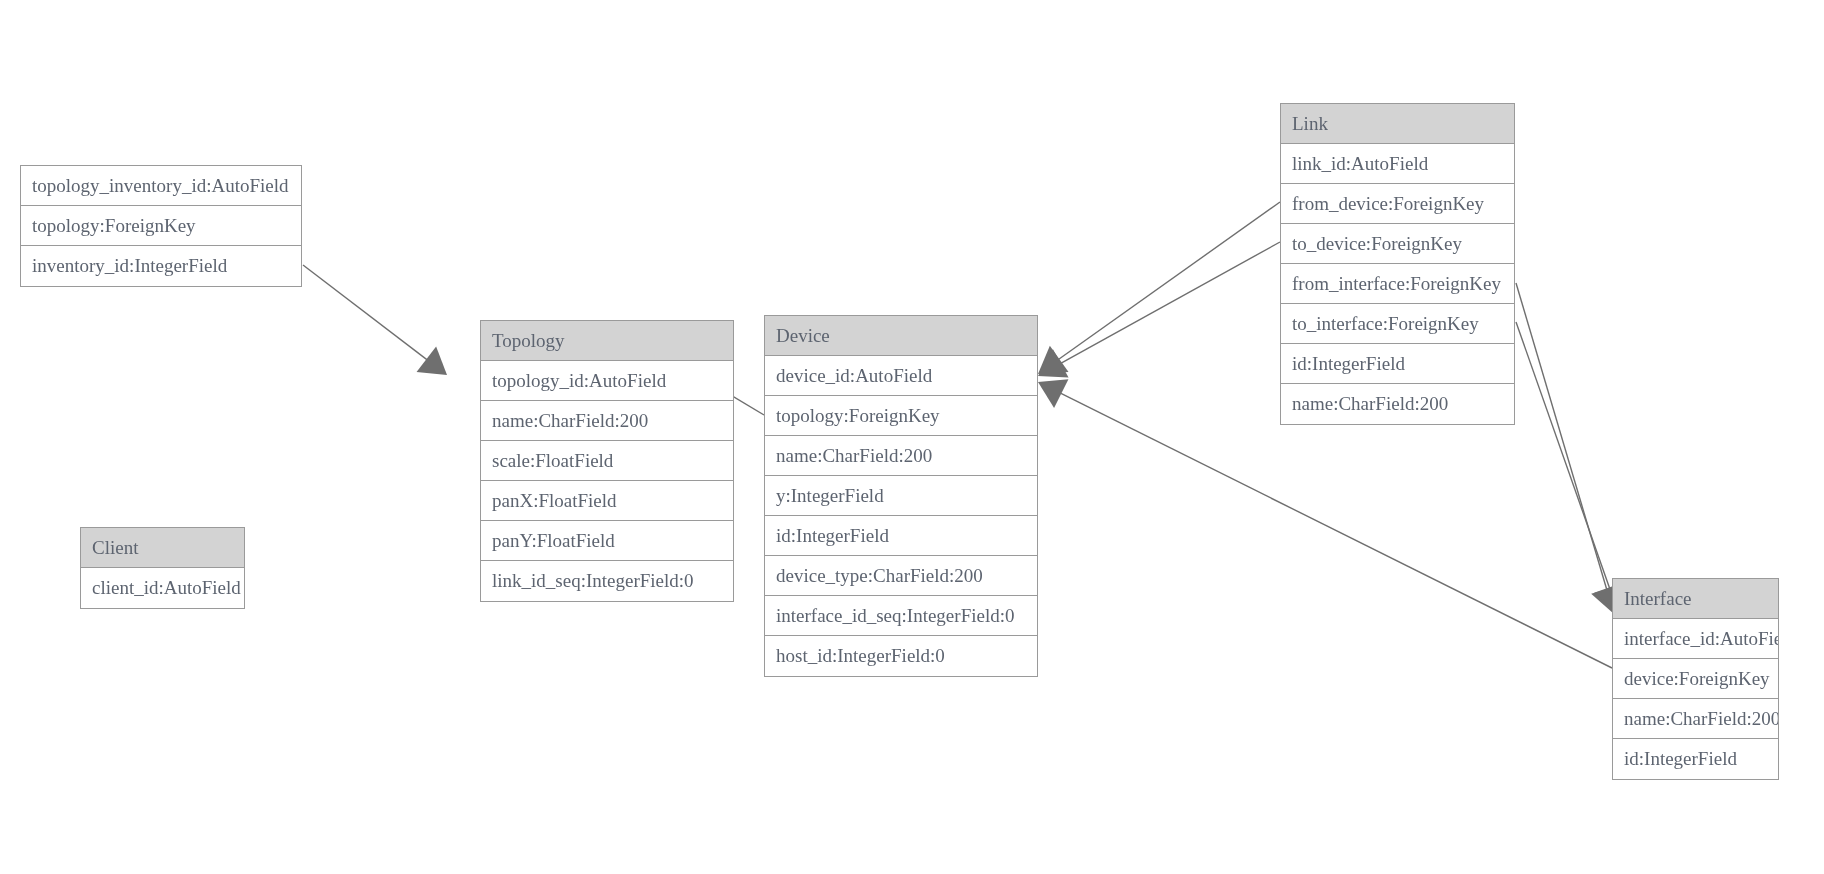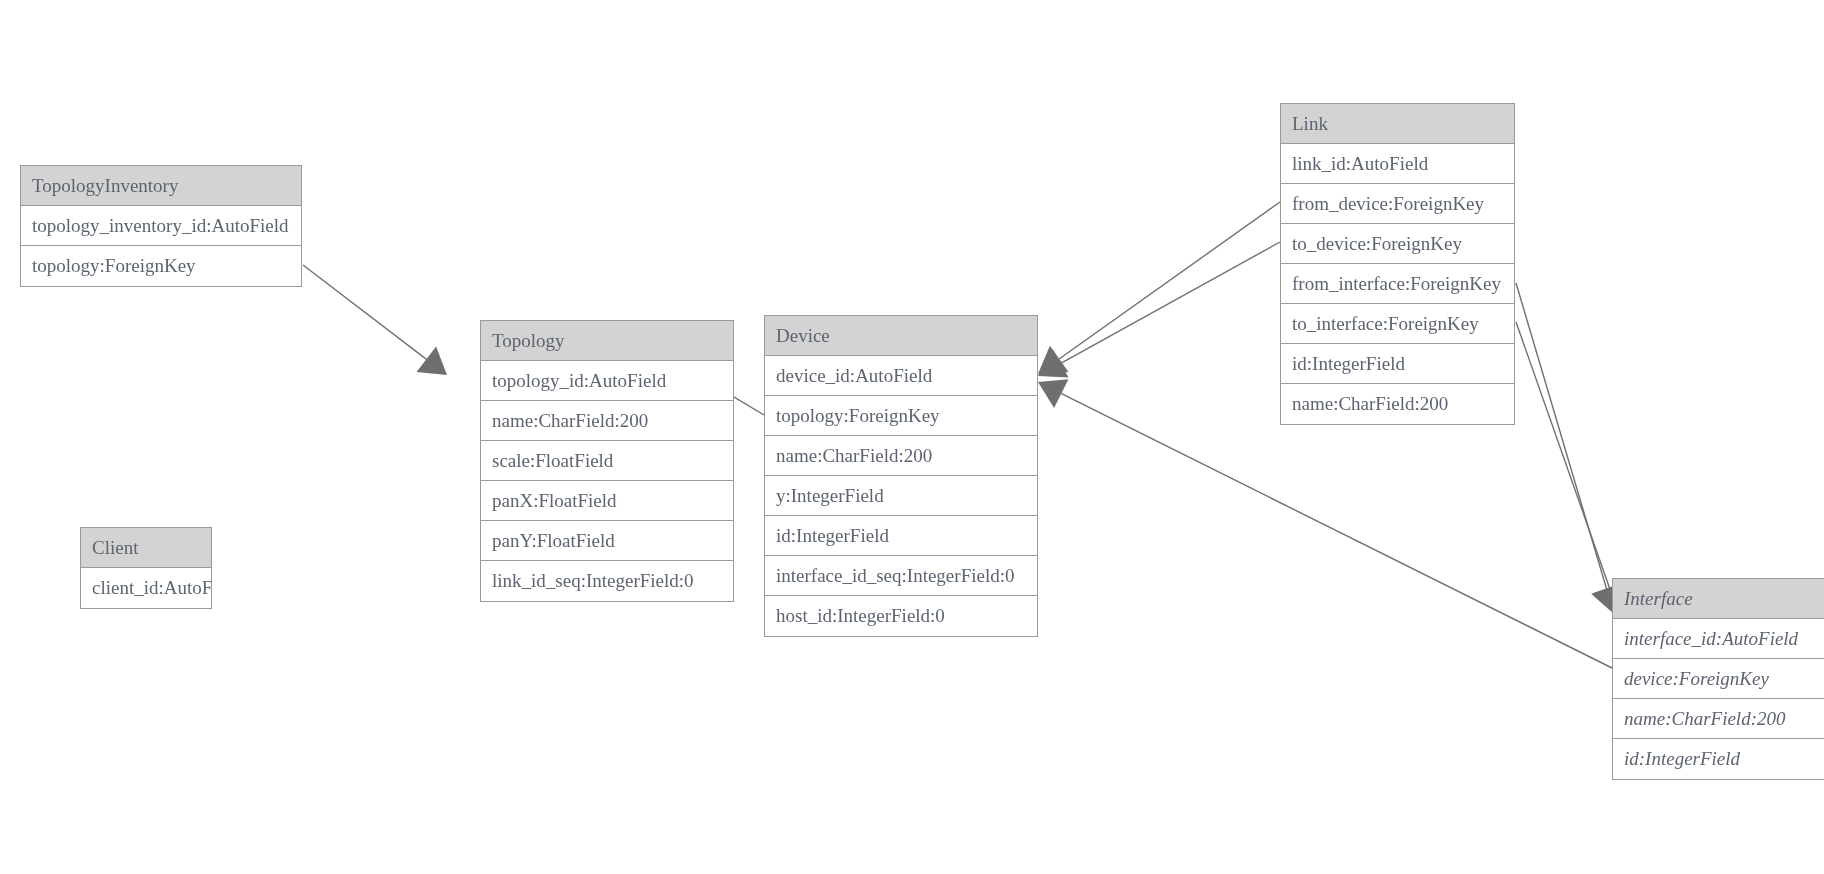--- a/index.html
+++ b/index.html
@@ -93,68 +93,69 @@
         <polygon points="1614,614 1622.0755998667428,584.4934060455589 1591.162064991664,593.6460538333465" fill="#6f6f6f"></polygon>
       </g>
       <g>
         <line x1="1516" y1="322" x2="1610.40843881878" y2="590.4161495828063" stroke="#6f6f6f" stroke-width="1.4"></line>
         <polygon points="1618,612 1624.5800296334548,582.1242973300567 1594.1664222274092,592.821497176321" fill="#6f6f6f"></polygon>
       </g>
     </svg>
 
   <div id="entity-layer">
       <div class="entity" style="left: 20px; top: 165px; width: 282px;">
-        <div class="entity-header">TopologyInventory</div>
         <div class="entity-rows">
           <div class="entity-row">topology_inventory_id:AutoField</div>
           <div class="entity-row">topology:ForeignKey</div>
+          <div class="entity-row">inventory_id:IntegerField</div>
         </div>
       </div>
       <div class="entity" style="left: 447px; top: 320px; width: 254px; margin-left: 33px;">
         <div class="entity-header">Topology</div>
         <div class="entity-rows">
           <div class="entity-row">topology_id:AutoField</div>
           <div class="entity-row">name:CharField:200</div>
           <div class="entity-row">scale:FloatField</div>
           <div class="entity-row">panX:FloatField</div>
           <div class="entity-row">panY:FloatField</div>
           <div class="entity-row">link_id_seq:IntegerField:0</div>
         </div>
       </div>
-      <div class="entity" style="left: 80px; top: 527px; width: 132px;">
+      <div class="entity" style="left: 80px; top: 527px; width: 165px;">
         <div class="entity-header">Client</div>
         <div class="entity-rows">
           <div class="entity-row">client_id:AutoField</div>
         </div>
       </div>
       <div class="entity" style="left: 764px; top: 315px; width: 274px;">
         <div class="entity-header">Device</div>
         <div class="entity-rows">
           <div class="entity-row">device_id:AutoField</div>
           <div class="entity-row">topology:ForeignKey</div>
           <div class="entity-row">name:CharField:200</div>
           <div class="entity-row">y:IntegerField</div>
           <div class="entity-row">id:IntegerField</div>
+          <div class="entity-row">device_type:CharField:200</div>
           <div class="entity-row">interface_id_seq:IntegerField:0</div>
           <div class="entity-row">host_id:IntegerField:0</div>
         </div>
       </div>
       <div class="entity" style="left: 1280px; top: 103px; width: 235px;">
         <div class="entity-header">Link</div>
         <div class="entity-rows">
           <div class="entity-row">link_id:AutoField</div>
           <div class="entity-row">from_device:ForeignKey</div>
           <div class="entity-row">to_device:ForeignKey</div>
           <div class="entity-row">from_interface:ForeignKey</div>
           <div class="entity-row">to_interface:ForeignKey</div>
           <div class="entity-row">id:IntegerField</div>
           <div class="entity-row">name:CharField:200</div>
         </div>
       </div>
-      <div class="entity" style="left: 1612px; top: 578px; width: 213px; font-style: italic;">
+      <div class="entity" style="left: 1612px; top: 578px; width: 167px;">
         <div class="entity-header">Interface</div>
         <div class="entity-rows">
           <div class="entity-row">interface_id:AutoField</div>
           <div class="entity-row">device:ForeignKey</div>
           <div class="entity-row">name:CharField:200</div>
           <div class="entity-row">id:IntegerField</div>
         </div>
       </div>
     </div>
 

